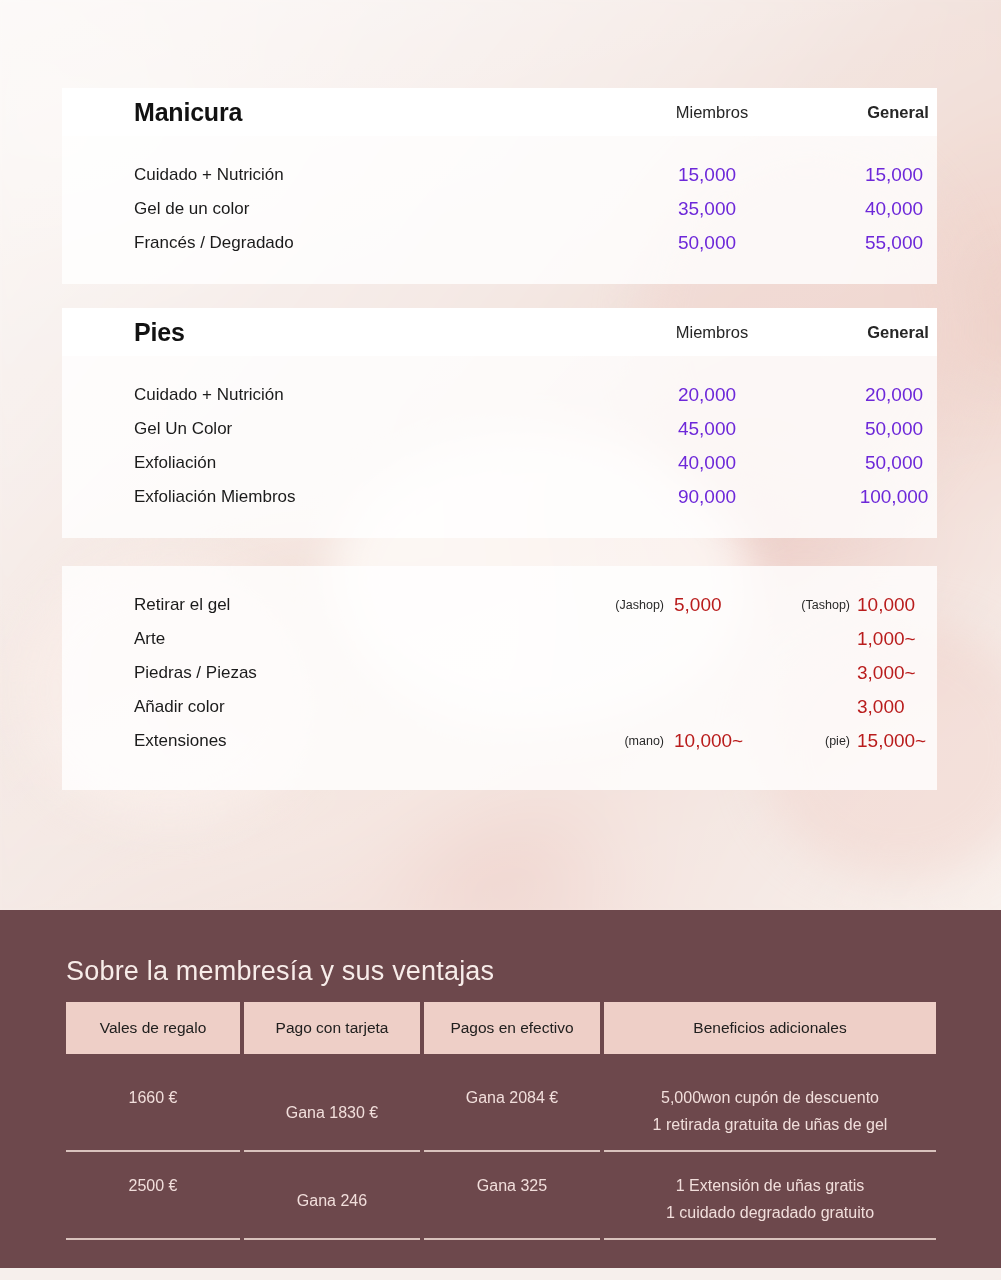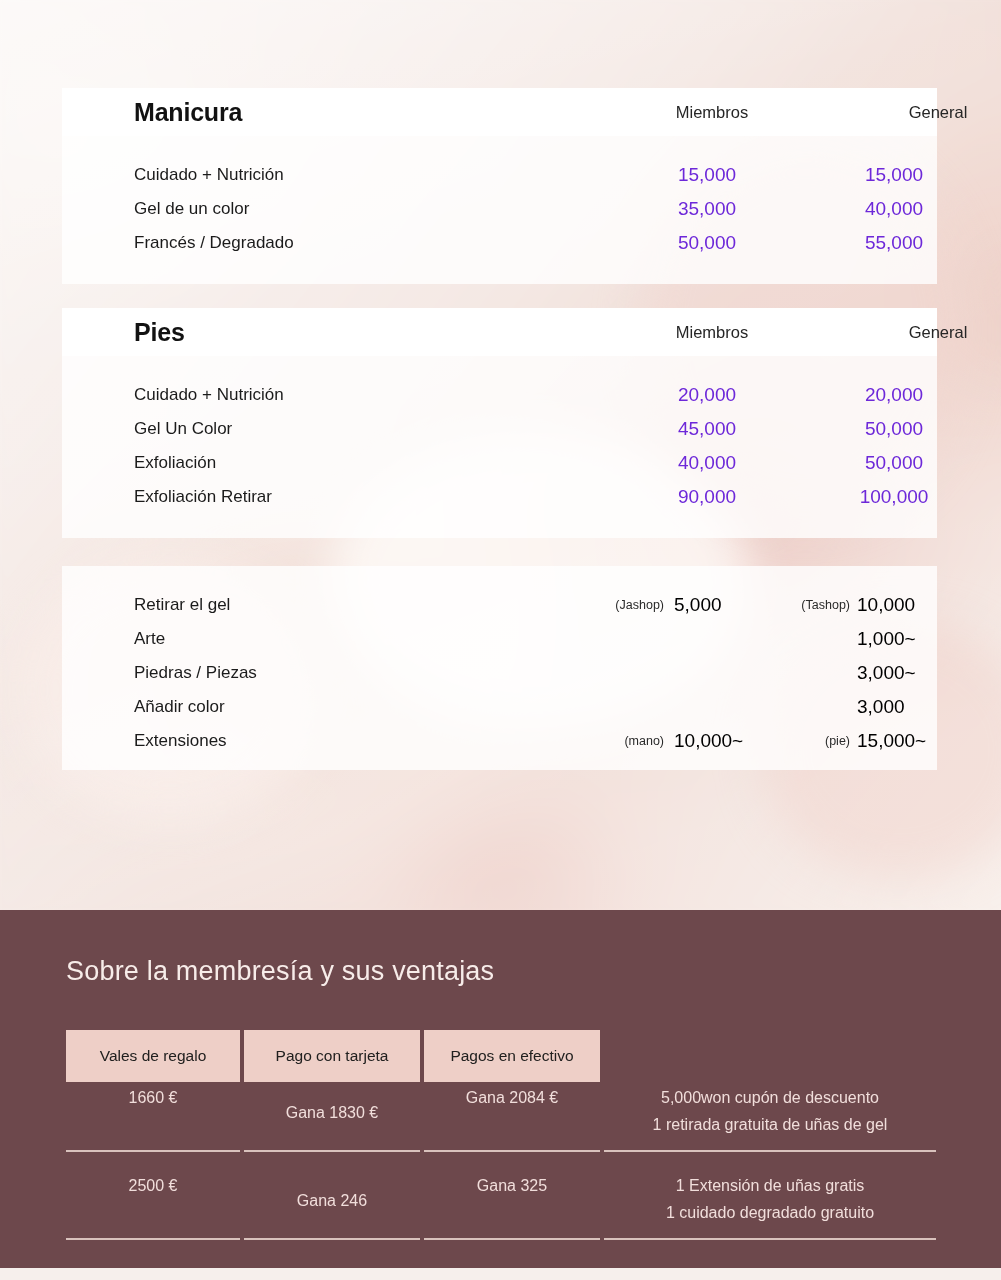--- a/index.html
+++ b/index.html
@@ -88,21 +88,21 @@
   }
   .col-head {
     position: absolute;
     top: 50%;
     transform: translate(-50%, -50%);
     font-size: 16.5px;
     color: #262626;
     white-space: nowrap;
   }
   .col-head.members { left: 650px; }
-  .col-head.general { left: 876px; }
+  .col-head.general { left: 836px; font-weight: bold; }
 
   .prow {
     position: relative;
     height: 34px;
   }
   .prow .pname {
     position: absolute;
     left: 72px;
     top: 50%;
     transform: translateY(-50%);
@@ -120,21 +120,21 @@
   }
   .prow .pval.c-members { left: 645px; }
   .prow .pval.c-general { left: 832px; }
 
   
   .prow .opt-val {
     position: absolute;
     top: 50%;
     transform: translateY(-50%);
     font-size: 19px;
-    color: #000000;
+    color: #b91c1c;
     white-space: nowrap;
   }
   .prow .opt-val.c-members { left: 612px; }
   .prow .opt-val.c-general { left: 795px; }
   .prow .opt-tag {
     position: absolute;
     top: 50%;
     transform: translateY(-50%);
     font-size: 12.5px;
     color: #2a2a2a;
@@ -160,21 +160,21 @@
     top: 46px;
     font-size: 27px;
     color: #f7ece9;
     font-weight: normal;
     letter-spacing: 0.2px;
     white-space: nowrap;
   }
   .tabs {
     position: absolute;
     left: 66px;
-    top: 120px;
+    top: 92px;
     width: 870px;
     height: 52px;
   }
   .tab {
     position: absolute;
     top: 0;
     height: 52px;
     background: #eecfc7;
     display: flex;
     align-items: center;
@@ -282,28 +282,28 @@
           <div class="pname">Gel Un Color</div>
           <div class="pval c-members">45,000</div>
           <div class="pval c-general">50,000</div>
         </div>
         <div class="prow">
           <div class="pname">Exfoliación</div>
           <div class="pval c-members">40,000</div>
           <div class="pval c-general">50,000</div>
         </div>
         <div class="prow">
-          <div class="pname">Exfoliación Retirar</div>
+          <div class="pname">Exfoliación Miembros</div>
           <div class="pval c-members">90,000</div>
           <div class="pval c-general">100,000</div>
         </div>
       </div>
     </div>
     <div class="card" style="top: 566px;">
-      <div class="card-body" style="padding-top: 22px; padding-bottom: 12px;">
+      <div class="card-body" style="padding-top: 22px; padding-bottom: 32px;">
         <div class="prow">
           <div class="pname">Retirar el gel</div>
           <div class="opt-tag c-members">(Jashop)</div>
           <div class="opt-val c-members">5,000</div>
           <div class="opt-tag c-general">(Tashop)</div>
           <div class="opt-val c-general">10,000</div>
         </div>
         <div class="prow">
           <div class="pname">Arte</div>
           <div class="opt-val c-general">1,000~</div>
@@ -332,20 +332,23 @@
   <div class="tabs" id="tabs">
       <div class="tab t0">
         <span>Vales de regalo</span>
       </div>
       <div class="tab t1">
         <span>Pago con tarjeta</span>
       </div>
       <div class="tab t2">
         <span>Pagos en efectivo</span>
       </div>
+      <div class="tab t3">
+        <span>Beneficios adicionales</span>
+      </div>
     </div>
   <div id="frows">
       <div class="frow r0">
         <div class="fcell c0">
           <div class="fline">1660 €</div>
         </div>
         <div class="frule c0"></div>
         <div class="fcell c1">
           <div class="fline">Gana 1830 €</div>
         </div>

